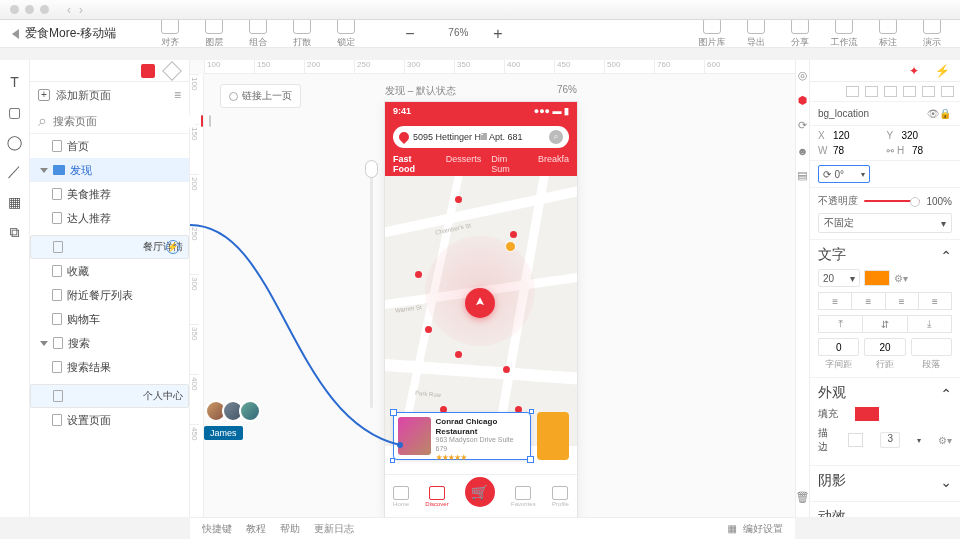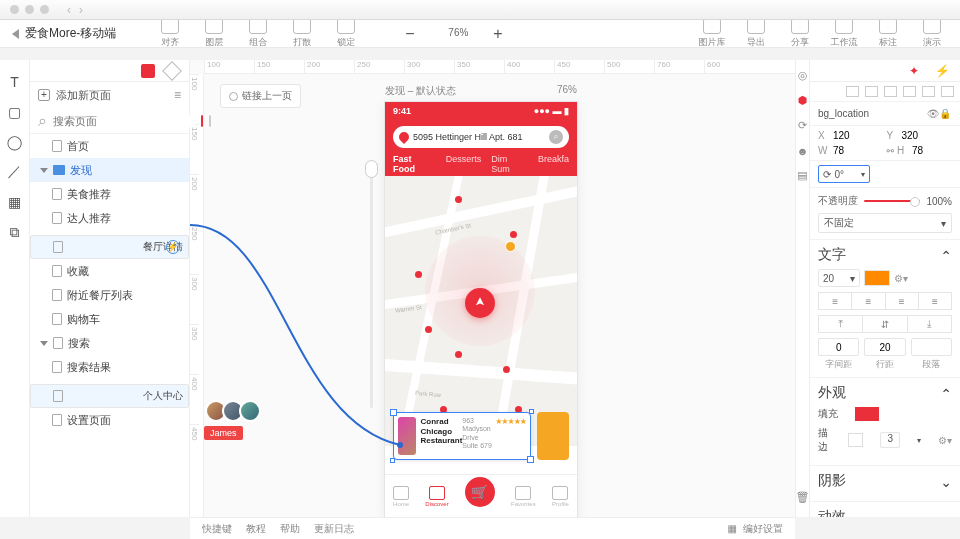--- a/index.html
+++ b/index.html
@@ -51,21 +51,21 @@
 .ruler-h span{width:50px;text-align:left;padding-left:2px;border-left:1px solid #eee}
 .ruler-v{position:absolute;top:14px;left:0;width:14px;bottom:0;background:#fff;border-right:1px solid #eee;font-size:8px;color:#bbb}
 .ruler-v span{display:block;height:50px;writing-mode:vertical-rl;padding-top:2px;border-top:1px solid #eee}
 .chip{position:absolute;top:24px;left:30px;background:#fff;border:1px solid #e5e5e5;border-radius:3px;padding:4px 8px;font-size:10px;color:#666;display:flex;align-items:center;gap:4px}
 .chip:before{content:"";width:7px;height:7px;border:1px solid #aaa;border-radius:50%}
 .avatars{position:absolute;top:340px;left:15px;display:flex}
 .avatars .av{width:22px;height:22px;border-radius:50%;border:2px solid #fff;margin-right:-5px}
 .avatars .av:nth-child(1){background:linear-gradient(135deg,#c96,#854)}
 .avatars .av:nth-child(2){background:linear-gradient(135deg,#789,#456)}
 .avatars .av:nth-child(3){background:linear-gradient(135deg,#6a9,#367)}
-.tooltip{position:absolute;top:366px;left:14px;background:#ef4444;color:#fff;font-size:9px;padding:2px 6px;border-radius:2px}
+.tooltip{position:absolute;top:366px;left:14px;background:#0369a1;color:#fff;font-size:9px;padding:2px 6px;border-radius:2px}
 .connector{position:absolute;top:0;left:0;width:100%;height:100%;pointer-events:none;z-index:5}
 
 .device{position:absolute;top:24px;left:195px;width:192px}
 .dev-title{font-size:10px;color:#888;display:flex;justify-content:space-between;margin-bottom:4px}
 .phone{width:192px;height:416px;background:#fff;box-shadow:0 0 0 1px #e5e5e5,0 3px 12px rgba(0,0,0,.08);position:relative;overflow:hidden}
 .statusbar{height:18px;background:#ea2e3a;color:#fff;display:flex;align-items:center;justify-content:space-between;padding:0 8px;font-size:9px;font-weight:600}
 .statusbar .r{display:flex;gap:3px;align-items:center}
 .searchbar{background:#ea2e3a;padding:6px 8px}
 .searchbar .pill{background:#fff;border-radius:12px;height:22px;display:flex;align-items:center;padding:0 6px;gap:4px;font-size:9px;color:#333}
 .searchbar .pill .loc{width:10px;height:10px;background:#ea2e3a;border-radius:50% 50% 50% 0;transform:rotate(-45deg)}
@@ -81,21 +81,21 @@
 .maparea .bigdot{position:absolute;width:11px;height:11px;background:#f5a623;border-radius:50%;border:1.5px solid #fff}
 .maparea .center{position:absolute;top:112px;left:80px;width:30px;height:30px;background:#ea2e3a;border-radius:50%;display:flex;align-items:center;justify-content:center;box-shadow:0 2px 6px rgba(234,46,58,.4)}
 .maparea .center svg{width:14px;height:14px;fill:#fff}
 .card{position:absolute;bottom:58px;left:8px;width:138px;height:48px;background:#fff;border-radius:4px;border:1.5px solid #3b82f6;box-shadow:0 1px 4px rgba(0,0,0,.1);display:flex;padding:4px;gap:5px}
 .card:before,.card:after{content:"";position:absolute;width:5px;height:5px;background:#fff;border:1.5px solid #3b82f6}
 .card:before{top:-4px;left:-4px}
 .card:after{bottom:-4px;right:-4px}
 .card .h1{position:absolute;top:-4px;right:-4px;width:5px;height:5px;background:#fff;border:1.5px solid #3b82f6}
 .card .h2{position:absolute;bottom:-4px;left:-4px;width:5px;height:5px;background:#fff;border:1.5px solid #3b82f6}
 .card .img{width:38px;height:38px;background:linear-gradient(135deg,#d4a,#b86);border-radius:3px}
-.card .txt{display:flex;flex-direction:row;font-size:8px;line-height:1.2}
+.card .txt{display:flex;flex-direction:column;font-size:8px;line-height:1.2}
 .card .t1{font-weight:700;color:#222}
 .card .t2{color:#999;font-size:7px}
 .card .stars{color:#f5a623;font-size:8px;letter-spacing:-1px}
 .card2{position:absolute;bottom:58px;left:152px;width:32px;height:48px;background:#f5a623;border-radius:4px}
 .tabbar{position:absolute;bottom:0;left:0;right:0;height:44px;background:#fff;border-top:1px solid #eee;display:flex;justify-content:space-around;align-items:center}
 .tabbar .tab{display:flex;flex-direction:column;align-items:center;font-size:6px;color:#bbb;gap:1px}
 .tabbar .tab.on{color:#ea2e3a}
 .tabbar .tab .ti{width:16px;height:14px;border:1.5px solid currentColor;border-radius:2px}
 .tabbar .fab{width:30px;height:30px;background:#ea2e3a;border-radius:50%;margin-top:-10px;display:flex;align-items:center;justify-content:center;color:#fff;font-size:14px}
 .slider-track{position:absolute;top:108px;left:180px;width:3px;height:240px;background:#e8e8e8;border-radius:2px}

